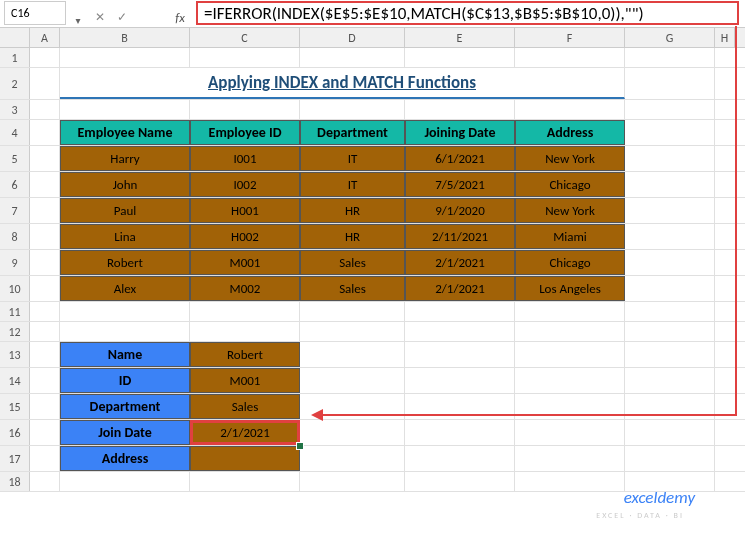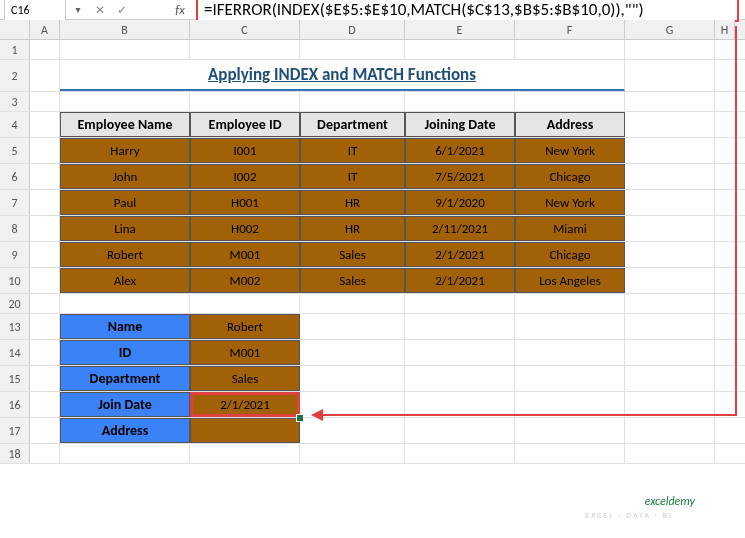--- a/index.html
+++ b/index.html
@@ -1,18 +1,18 @@
 <!DOCTYPE html>
 <html><head>
   <meta charset="utf-8">
   <style>
     * { box-sizing: border-box; margin: 0; padding: 0; }
     body { font-family: Calibri, Arial, sans-serif; font-size: 14px; background: #fff; width: 745px; height: 538px; overflow: hidden; position: relative; }
     
-    .formula-row { display: flex; align-items: center; height: 20px; border-bottom: 1px solid #ccc; background: #fff; }
+    .formula-row { display: flex; align-items: flex-end; height: 28px; border-bottom: 1px solid #ccc; background: #fff; }
     .name-box { width: 62px; height: 24px; border: 1px solid #ccc; margin: 2px 4px; display: flex; align-items: center; padding: 0 6px; font-size: 12px; background: #fff; }
     .name-dd { width: 16px; display: flex; align-items: center; justify-content: center; color: #666; font-size: 10px; }
     .fx-btns { display: flex; gap: 2px; margin: 0 4px; }
     .fx-btn { width: 20px; height: 20px; display: flex; align-items: center; justify-content: center; color: #888; font-size: 12px; cursor: pointer; }
     .fx-btn.fx { font-style: italic; color: #555; font-size: 13px; margin-left: 36px; }
     .formula-bar { flex: 1; height: 24px; border: 2px solid #e04040; margin: 2px 6px 2px 2px; display: flex; align-items: center; padding: 0 6px; font-size: 17px; background: #fff; }
     
     .col-headers { display: flex; height: 20px; background: #f0f0f0; border-bottom: 1px solid #ccc; }
     .corner { width: 30px; border-right: 1px solid #ccc; background: #f0f0f0; }
     .col-h { border-right: 1px solid #ccc; text-align: center; font-size: 12px; color: #555; line-height: 20px; background: #f0f0f0; }
@@ -21,32 +21,32 @@
     .grid { position: relative; }
     .row { display: flex; border-bottom: 1px solid #e0e0e0; }
     .row-h { width: 30px; background: #f0f0f0; border-right: 1px solid #ccc; text-align: center; font-size: 12px; color: #555; display: flex; align-items: center; justify-content: center; }
     .cell { border-right: 1px solid #e0e0e0; display: flex; align-items: center; justify-content: center; padding: 0 4px; }
     .r1 { height: 20px; }
     .r-title { height: 32px; }
     .r-data { height: 26px; }
     
     .title-cell { font-size: 17px; font-weight: bold; color: #1f4e78; border-bottom: 2px solid #2e75b6; justify-content: center; text-decoration: underline; }
     
-    .th { background: #e5e5e5; font-weight: bold; border: 1px solid #555; color: #000; font-size: 14px; }
+    .th { background: #14b8a6; font-weight: bold; border: 1px solid #555; color: #000; font-size: 14px; }
     .td { border: 1px solid #555; font-size: 13px; background: #a16207; }
     .lh { background: #3b82f6; font-weight: bold; border: 1px solid #555; color: #000; font-size: 14px; }
     
     .selected-cell { border: 3px solid #e04040 !important; position: relative; z-index: 5; }
     .fill-handle { position: absolute; bottom: -5px; right: -5px; width: 8px; height: 8px; background: #217346; border: 1px solid #fff; z-index: 6; }
     
     .arrow-line { position: absolute; background: #e04040; z-index: 3; }
     .arrow-head { position: absolute; width: 0; height: 0; border-top: 6px solid transparent; border-bottom: 6px solid transparent; border-right: 12px solid #e04040; z-index: 4; }
     
-    .watermark { position: absolute; right: 50px; bottom: 30px; font-size: 12px; color: #15803d; font-style: italic; }
-    .watermark-sub { position: absolute; right: 72px; bottom: 18px; font-size: 8px; color: #ccc; letter-spacing: 2px; }
+    .watermark { position: absolute; right: 50px; bottom: 30px; font-size: 17px; color: #3b82f6; font-style: italic; }
+    .watermark-sub { position: absolute; right: 61px; bottom: 18px; font-size: 8px; color: #ccc; letter-spacing: 2px; }
   </style>
 </head>
 <body>
 
 <div class="formula-row">
   <div class="name-box">
       <span>C16</span>
     </div>
   <div class="name-dd">▾</div>
   <div class="fx-btns">
@@ -167,23 +167,33 @@
       <div class="row-h">10</div>
       <div class="cell col-A"></div>
       <div class="cell td col-B">Alex</div>
       <div class="cell td col-C">M002</div>
       <div class="cell td col-D">Sales</div>
       <div class="cell td col-E">2/1/2021</div>
       <div class="cell td col-F">Los Angeles</div>
       <div class="cell col-G"></div>
     </div>
 
-
-  <div class="row r1">
-      <div class="row-h">20</div>
+  <div class="row r1">
+      <div class="row-h">11</div>
+      <div class="cell col-A"></div>
+      <div class="cell col-B"></div>
+      <div class="cell col-C"></div>
+      <div class="cell col-D"></div>
+      <div class="cell col-E"></div>
+      <div class="cell col-F"></div>
+      <div class="cell col-G"></div>
+    </div>
+
+  <div class="row r1">
+      <div class="row-h">12</div>
       <div class="cell col-A"></div>
       <div class="cell col-B"></div>
       <div class="cell col-C"></div>
       <div class="cell col-D"></div>
       <div class="cell col-E"></div>
       <div class="cell col-F"></div>
       <div class="cell col-G"></div>
     </div>
 
   <div class="row r-data">

